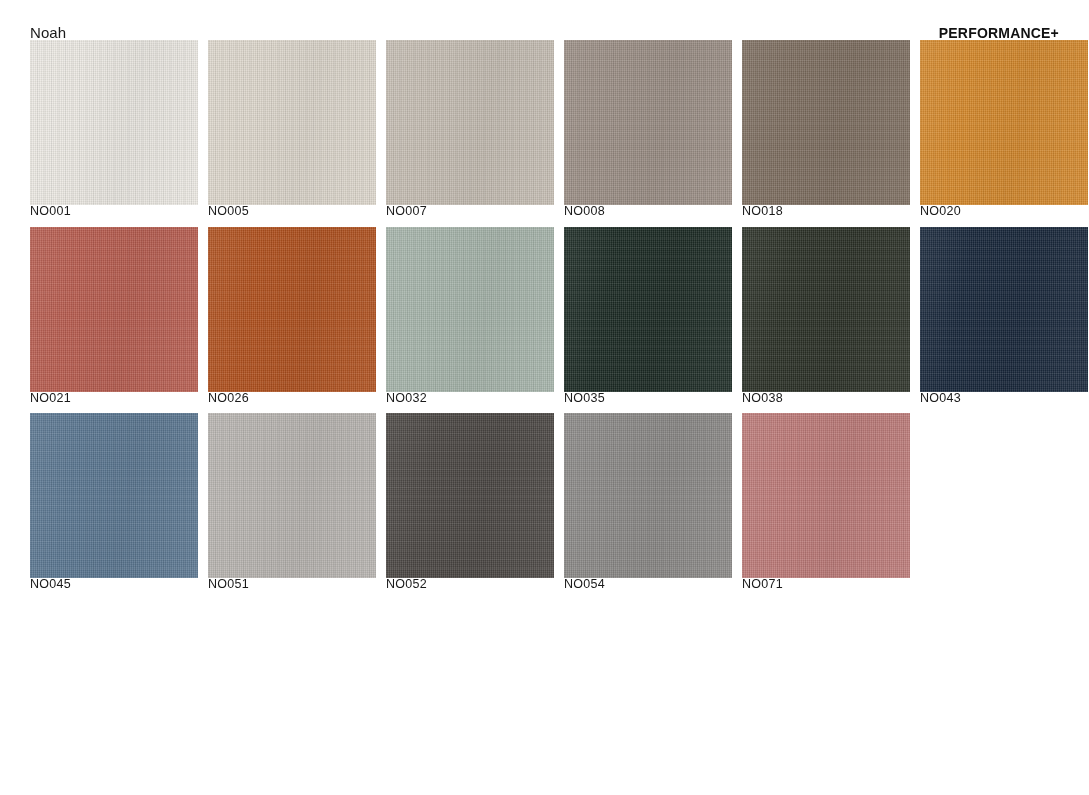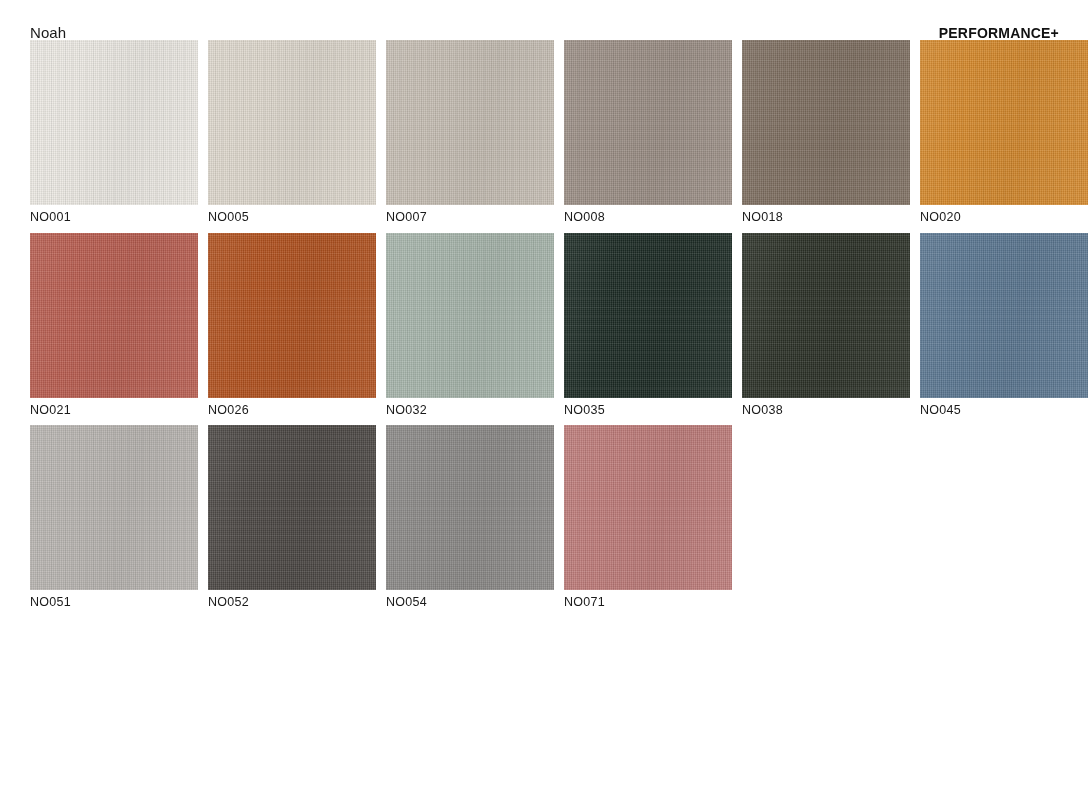--- a/index.html
+++ b/index.html
@@ -110,21 +110,20 @@
         rgba(255,255,255,0.04) 100%);
     pointer-events: none;
   }
 
   .swatch-code {
     font-size: 12.5px;
     font-weight: 400;
     color: #1a1a1a;
     letter-spacing: 0.25px;
     line-height: 1;
-    padding-top: 6px;
     white-space: nowrap;
   }
 </style>
 </head>
 <body>
 
 <div class="page">
 
   <div class="header">
     <div class="collection-title">Noah</div>
@@ -170,20 +169,24 @@
       </div>
       <div class="swatch-cell">
         <div class="swatch-chip" style="background-color: rgb(27, 42, 35);"></div>
         <div class="swatch-code">NO035</div>
       </div>
       <div class="swatch-cell">
         <div class="swatch-chip" style="background-color: rgb(43, 48, 38);"></div>
         <div class="swatch-code">NO038</div>
       </div>
       <div class="swatch-cell">
+        <div class="swatch-chip" style="background-color: rgb(23, 38, 58);"></div>
+        <div class="swatch-code">NO043</div>
+      </div>
+      <div class="swatch-cell">
         <div class="swatch-chip" style="background-color: rgb(90, 118, 145);"></div>
         <div class="swatch-code">NO045</div>
       </div>
       <div class="swatch-cell">
         <div class="swatch-chip" style="background-color: rgb(184, 180, 176);"></div>
         <div class="swatch-code">NO051</div>
       </div>
       <div class="swatch-cell">
         <div class="swatch-chip" style="background-color: rgb(74, 70, 67);"></div>
         <div class="swatch-code">NO052</div>

